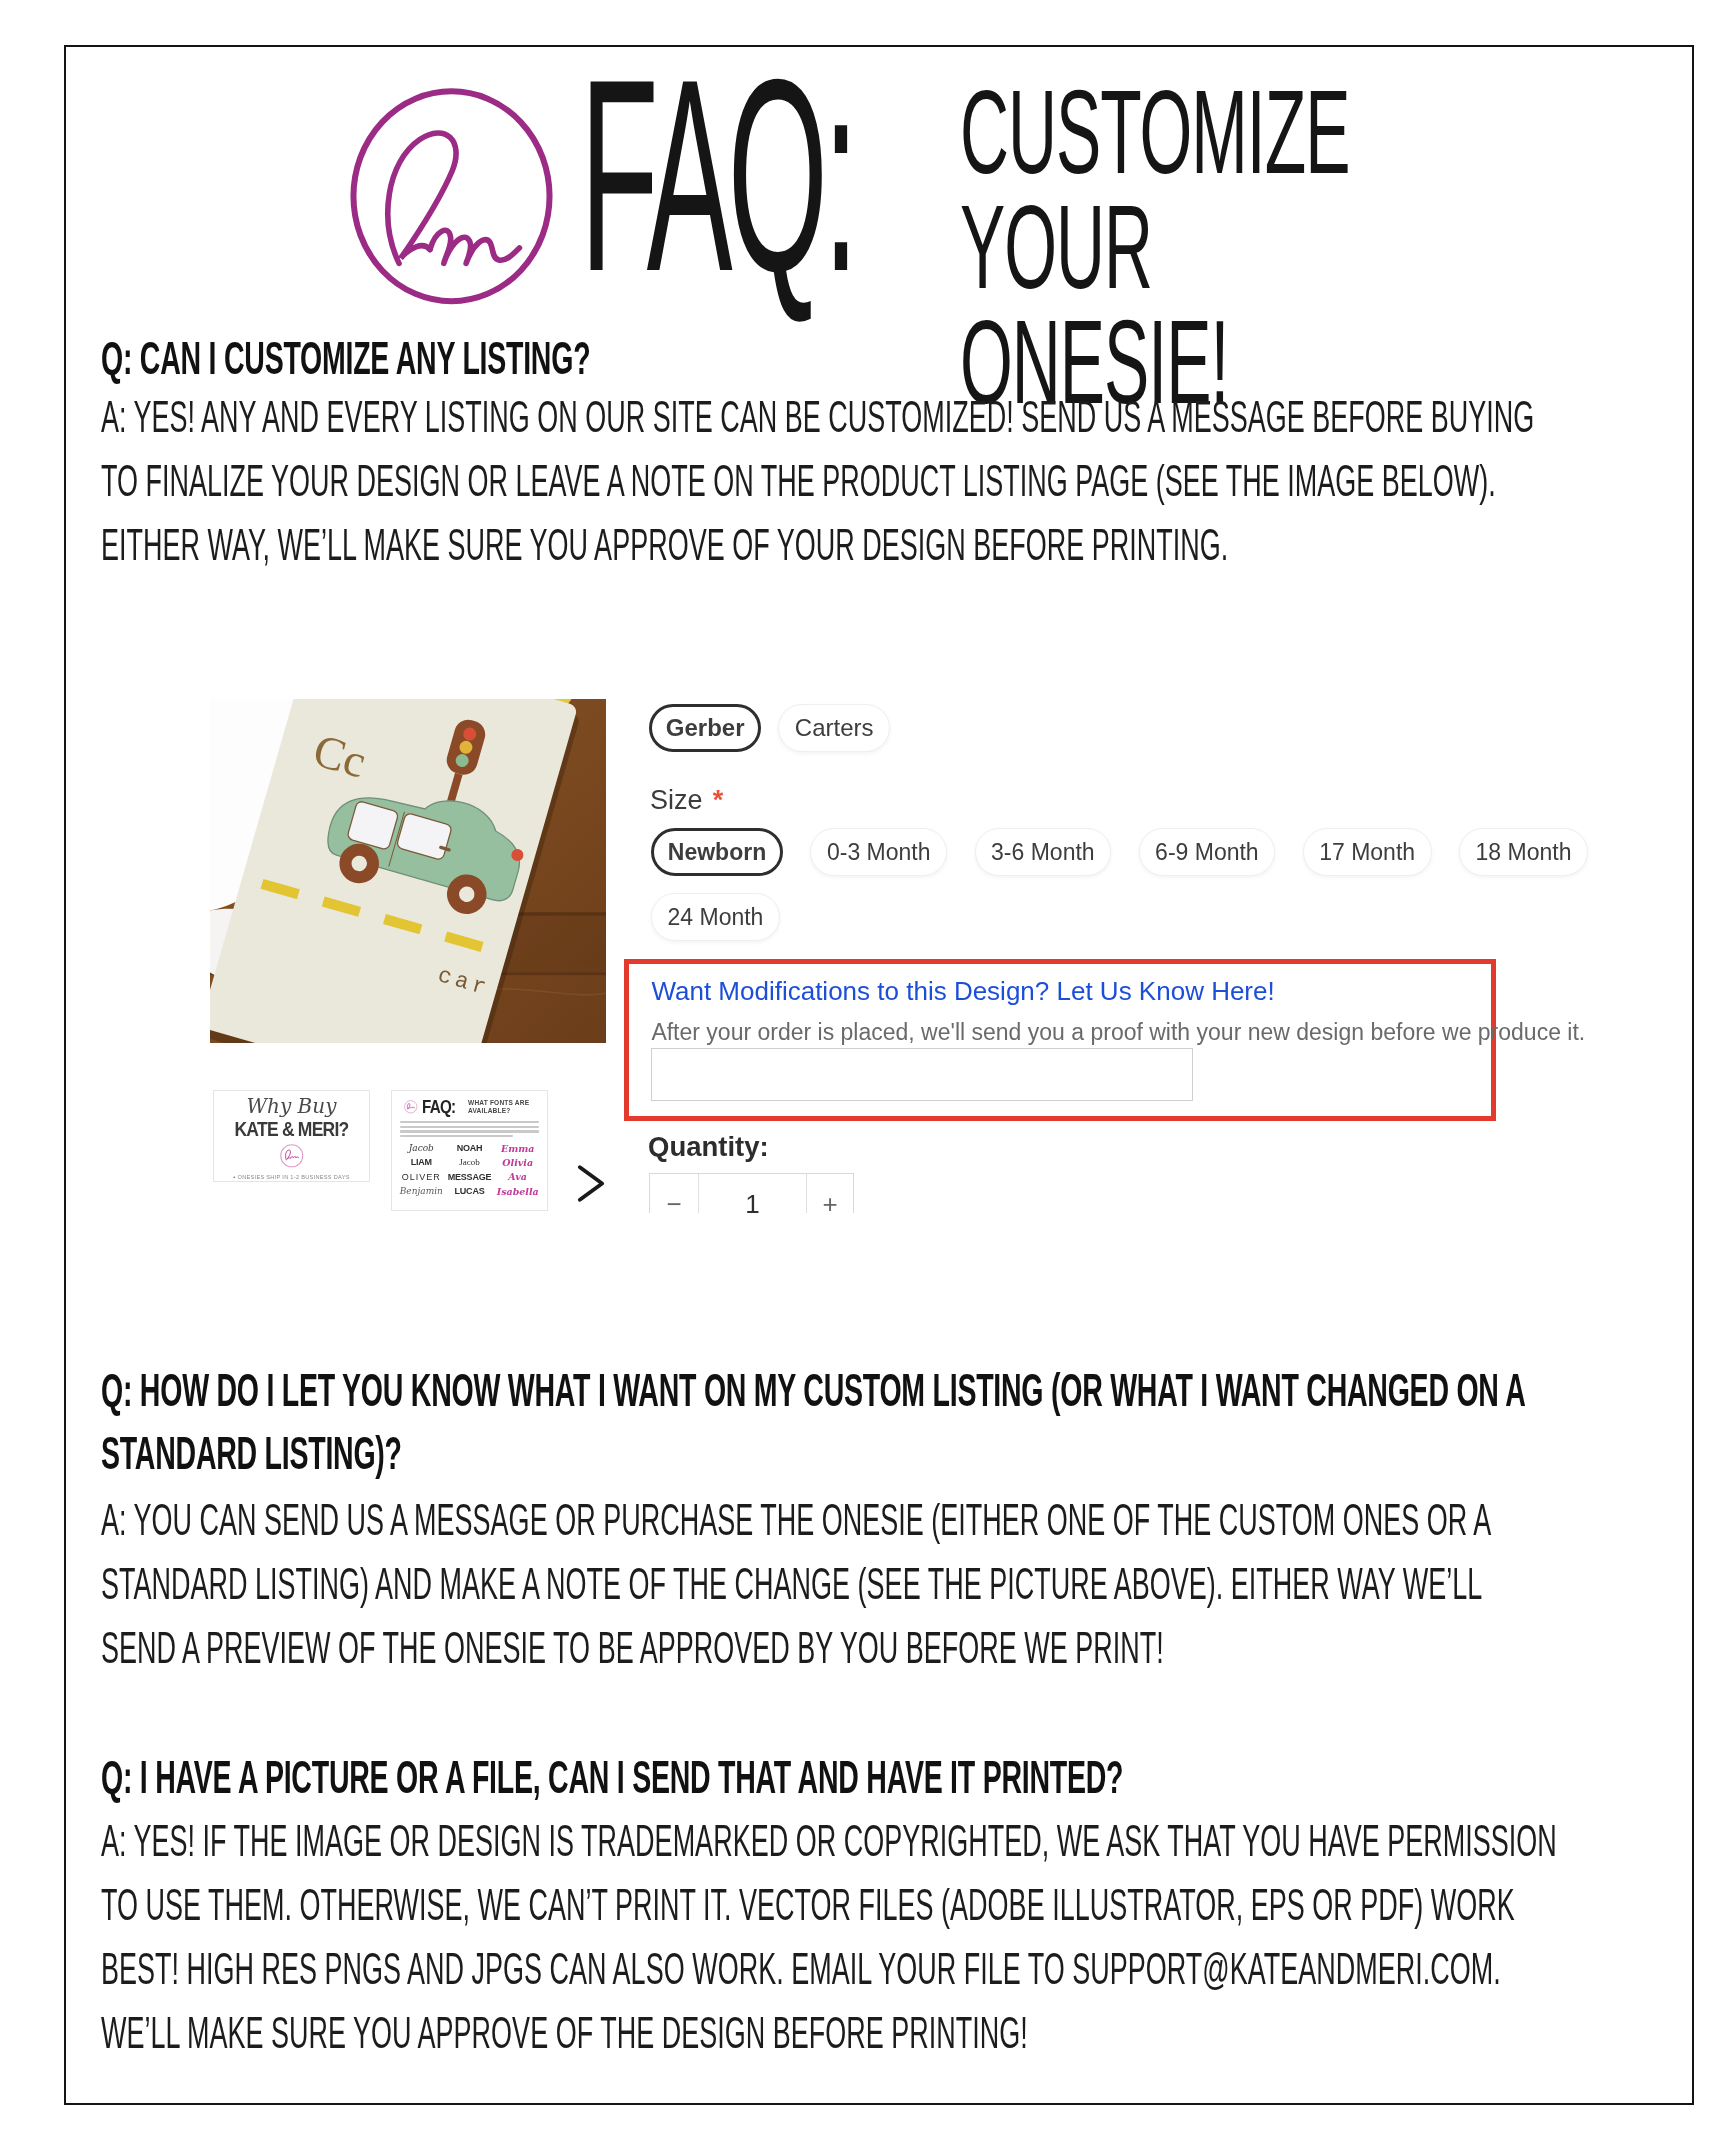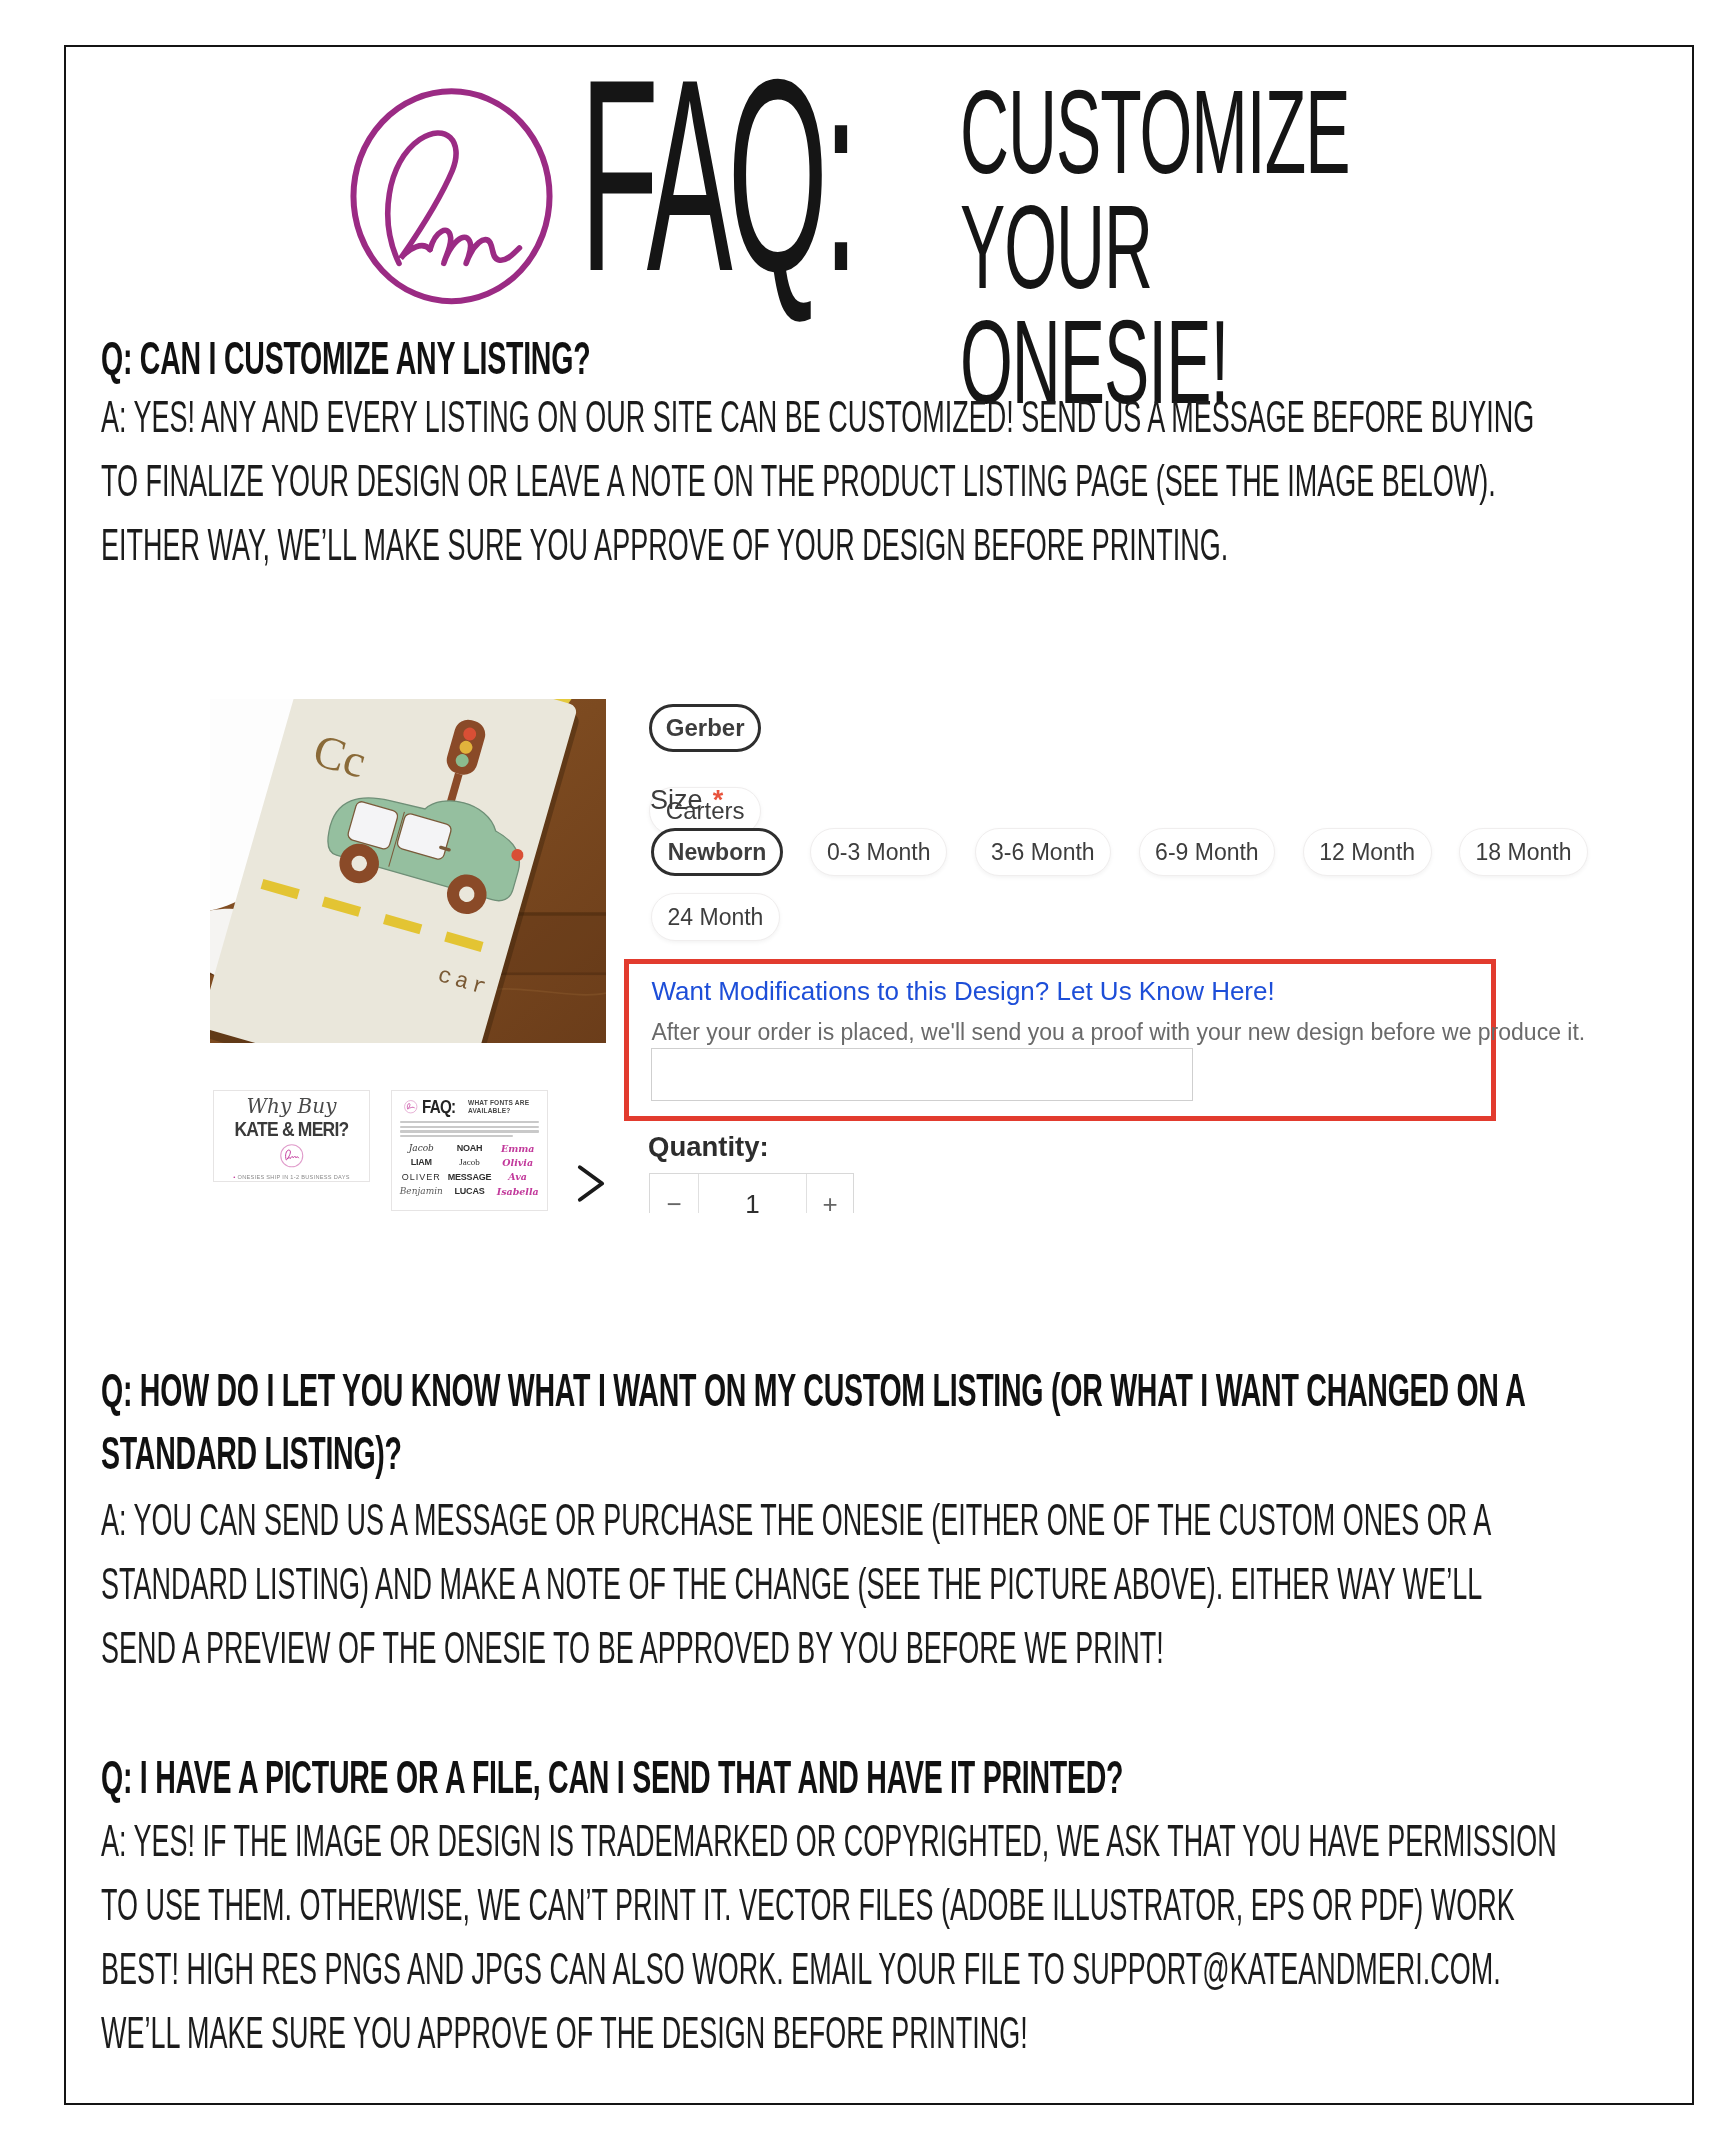--- a/index.html
+++ b/index.html
@@ -18,21 +18,21 @@
   
   .qh{font-weight:700;font-size:46px;line-height:63px;letter-spacing:-0.4px;color:#111;
       transform:scaleX(.62);transform-origin:0 0;width:165%;white-space:pre-line;}
   .ans{font-weight:400;font-size:45px;line-height:64px;color:#1c1c1c;
        transform:scaleX(.60);transform-origin:0 0;width:166.7%;white-space:pre-line;}
   .doc-col{left:82px;width:1562px;}
 
   
   .photo-wrap{left:191px;top:699px;width:396px;height:344px;}
   .photo-wrap svg{display:block;width:100%;height:100%;}
-  .brand-row{left:630px;top:704px;display:flex;gap:35px;flex-direction:column;}
+  .brand-row{left:630px;top:704px;display:flex;gap:17px;}
   .pill{display:inline-flex;align-items:center;justify-content:center;height:48px;border-radius:26px;
         background:#fff;font-size:24px;color:#3d3d3d;box-sizing:border-box;white-space:nowrap;}
   .pill.sel{border:3.4px solid #2e2e2e;font-weight:600;padding:0 13.8px;}
   .pill.unsel{border:1.7px solid #f0eeee;box-shadow:0 1.7px 4.3px rgba(0,0,0,.05);font-weight:500;padding:0 15.5px;}
   .size-label{left:631px;top:785px;font-size:27px;color:#3c3c3c;font-weight:500;}
   .req{color:#e8533c;margin-left:10.3px;font-weight:600;}
   .size-row1{left:632px;top:828px;display:flex;gap:27.5px;}
   .size-row2{left:632px;top:893px;display:flex;}
   .size-row1 .pill,.size-row2 .pill{font-size:23px;}
 
@@ -165,21 +165,21 @@
     </div>
 
     <div class="abs size-label">
       <span>Size</span><span class="req">*</span>
     </div>
     <div class="abs size-row1">
       <div class="pill sel">Newborn</div>
       <div class="pill unsel">0-3 Month</div>
       <div class="pill unsel">3-6 Month</div>
       <div class="pill unsel">6-9 Month</div>
-      <div class="pill unsel">12 Month</div>
+      <div class="pill unsel">17 Month</div>
       <div class="pill unsel">18 Month</div>
     </div>
     <div class="abs size-row2">
       <div class="pill unsel">24 Month</div>
     </div>
 
     <div class="abs modbox">
       <div class="modbox-title">Want Modifications to this Design? Let Us Know Here!</div>
       <div class="modbox-sub">After your order is placed, we'll send you a proof with your new design before we produce it.</div>
       <input class="modbox-input" type="text" value="" style="">

